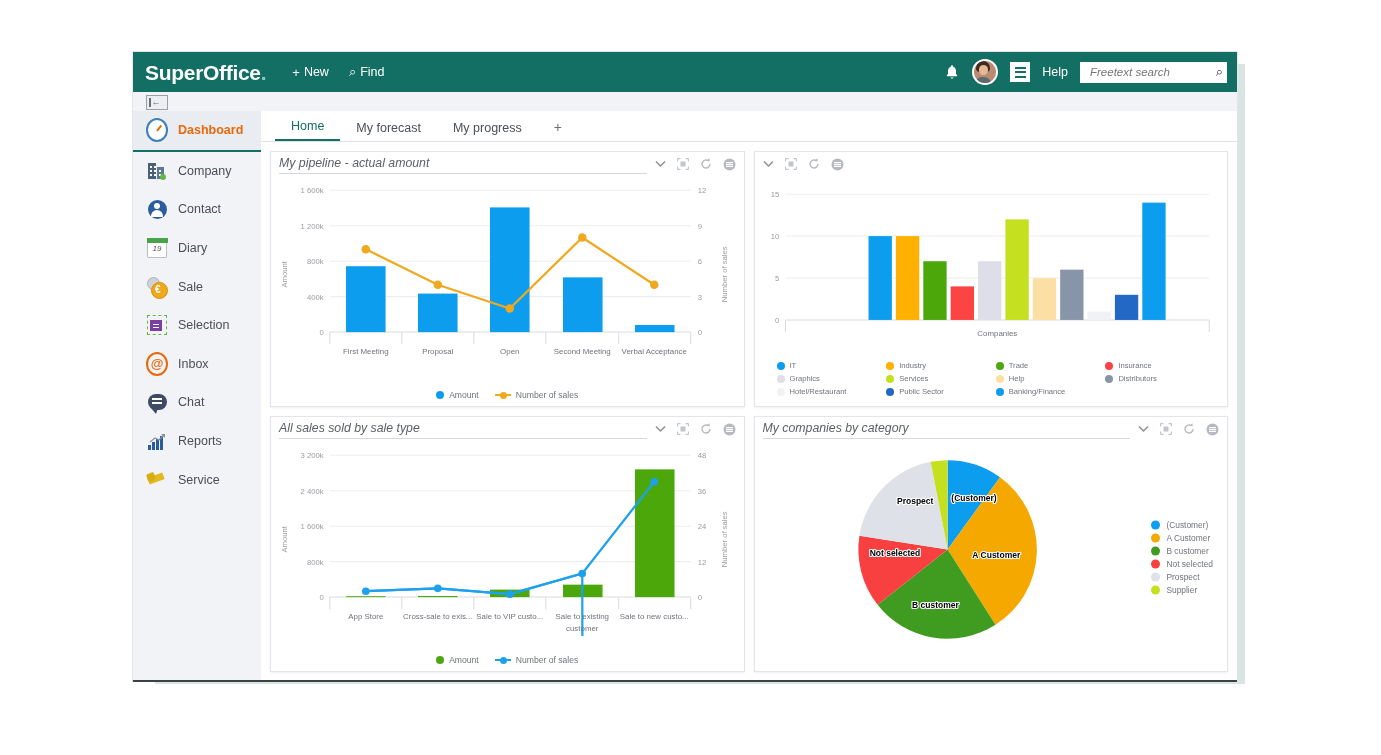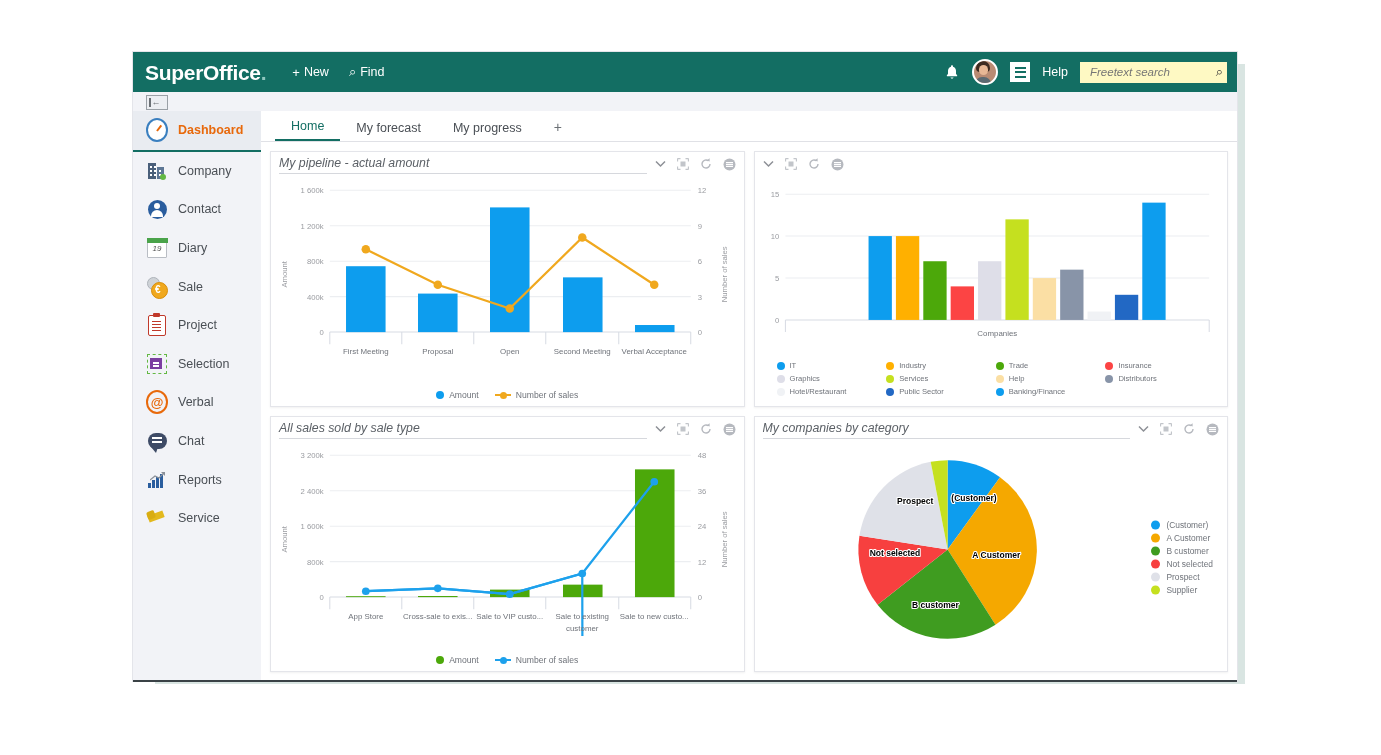--- a/index.html
+++ b/index.html
@@ -51,21 +51,21 @@
   .avatar .hair{position:absolute;left:2px;top:0px;width:14px;height:11px;border-radius:7px 7px 4px 4px;background:#3d2a21;}
   .avatar .face{position:absolute;left:4.5px;top:4px;width:9px;height:10px;border-radius:5px;background:#e8b795;}
   .avatar .body{position:absolute;left:1px;bottom:-1px;width:16px;height:7px;border-radius:8px 8px 0 0;background:#5d6a72;}
   .menu-sq{
     width:20px;height:20px;background:#fff;cursor:pointer;
     display:flex;flex-direction:column;justify-content:center;align-items:center;gap:2.5px;
   }
   .menu-sq i{display:block;width:11px;height:2px;background:#136e63;}
   .help{color:#fff;font-size:12.5px;cursor:pointer;}
   .searchbox{
-    width:135px;height:21px;background:#fef9c3;display:flex;align-items:center;
+    width:135px;height:21px;background:#ffffff;display:flex;align-items:center;
     padding:0 4px 0 8px;
   }
   .searchbox input{
     border:0;outline:0;flex:1;font-size:11.5px;font-style:italic;color:#8c8c8c;
     font-family:"Liberation Sans", sans-serif;background:transparent;width:100px;
   }
   .searchbox .mag{color:#333;font-size:13px;}
   
   .substrip{
     position:absolute;left:0;top:40px;width:1104px;height:19px;background:#f2f3f7;
@@ -304,47 +304,35 @@
       <span class="ico">
         <span class="ic-sale">
             <span class="c1"></span>
             <span class="c2"></span>
             <span class="e">€</span>
           </span>
       </span>
       <span class="lbl">Sale</span>
     </div>
 
-    <div class="side-item">
-      <span class="ico">
-        <span class="ic-proj">
-            <span class="clip"></span>
-          <span class="ln" style="top:5px"></span>
-            <span class="ln" style="top:8px"></span>
-          <span class="ln" style="top:11px"></span>
-            <span class="ln" style="top:14px"></span>
-        </span>
-      </span>
-      <span class="lbl">Project</span>
-    </div>
 
     <div class="side-item">
       <span class="ico">
           <span class="ic-sel">
             <span class="in"></span>
           </span>
         </span>
       <span class="lbl">Selection</span>
     </div>
 
     <div class="side-item">
       <span class="ico">
         <span class="ic-inbox">@</span>
       </span>
-      <span class="lbl">Verbal</span>
+      <span class="lbl">Inbox</span>
     </div>
 
     <div class="side-item">
       <span class="ico">
           <span class="ic-chat">
             <span class="l"></span>
           </span>
         </span>
       <span class="lbl">Chat</span>
     </div>

